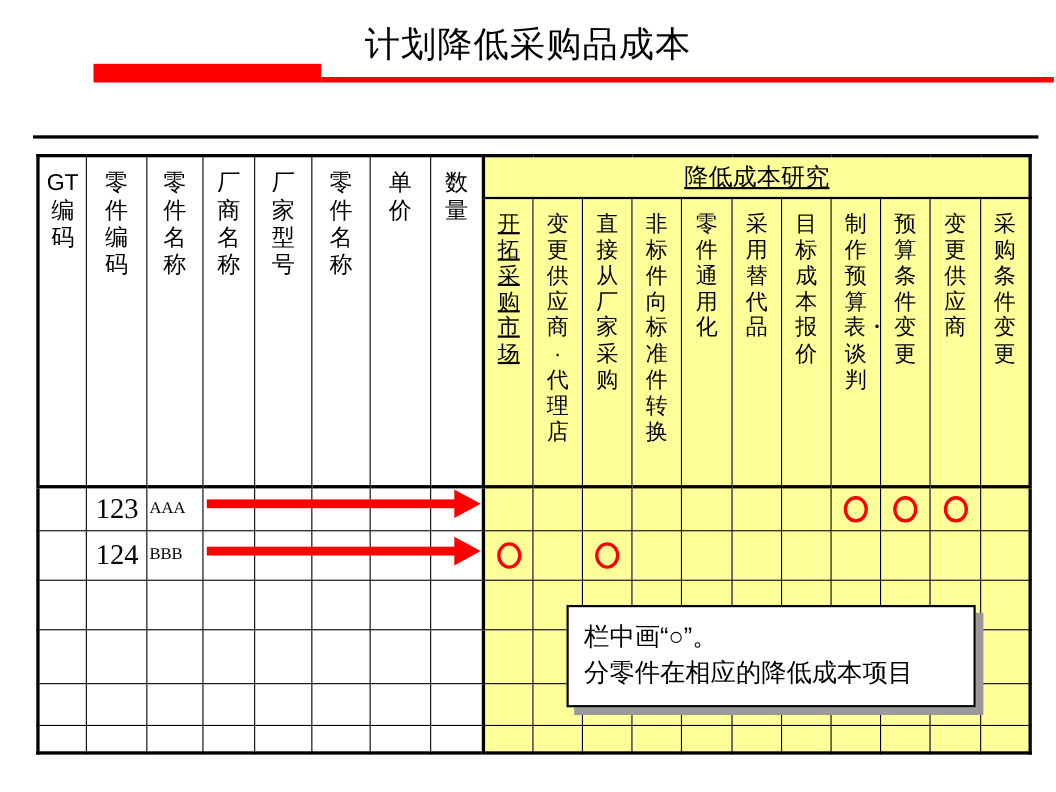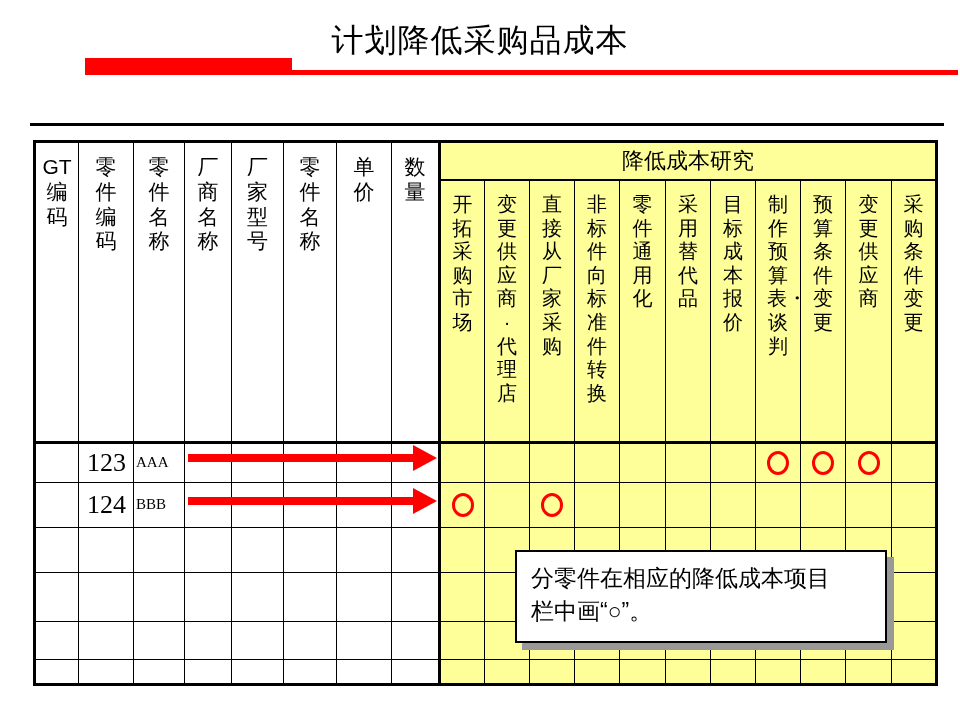--- a/index.html
+++ b/index.html
@@ -27,21 +27,21 @@
     position:absolute;left:33px;top:140px;border-collapse:collapse;table-layout:fixed;
     background:#ffffff;border:3px solid var(--ink);padding-left:12px;
   }
   .study-table th,.study-table td{border:1px solid var(--ink);padding:0;overflow:hidden;}
   .study-table th{font-weight:400;vertical-align:top;background:#ffffff;}
   th.group-header{
     background:var(--yellow);vertical-align:middle;text-align:center;
     font-size:22px;height:36px;border-bottom:2px solid var(--ink);
   }
   th.yhead{background:var(--yellow);margin-top:24px;}
-  .thickleft{border-left:3px solid var(--ink) !important;}
+  .thickleft{border-left:3px solid var(--ink) !important;text-decoration:underline;}
   tr.header-cols{height:262px;}
   .vtext{
     margin:12px auto 0;word-break:break-all;line-height:1.18;text-align:center;
     width:30px;font-size:21px;
   }
   th.yhead .vtext{width:22px;font-size:20px;}
   tbody tr:first-child td{border-top:3px solid var(--ink);}
   td.wcell{background:#ffffff;}
   td.ycell{background:var(--yellow);text-align:center;vertical-align:middle;}
   td.code-cell{
@@ -301,17 +301,17 @@
         <div class="bar" style="width: 227px;"></div>
         <div class="head"></div>
       </div>
       <div class="arrow" style="left: 188px; top: 487.5px; width: 249px;">
         <div class="bar" style="width: 227px;"></div>
         <div class="head"></div>
       </div>
     </div>
 
   <div class="callout">
+    <div class="callout-line">栏中画“○”。</div>
     <div class="callout-line">分零件在相应的降低成本项目</div>
-    <div class="callout-line">栏中画“○”。</div>
   </div>
 
 </div>
 
 </body></html>

